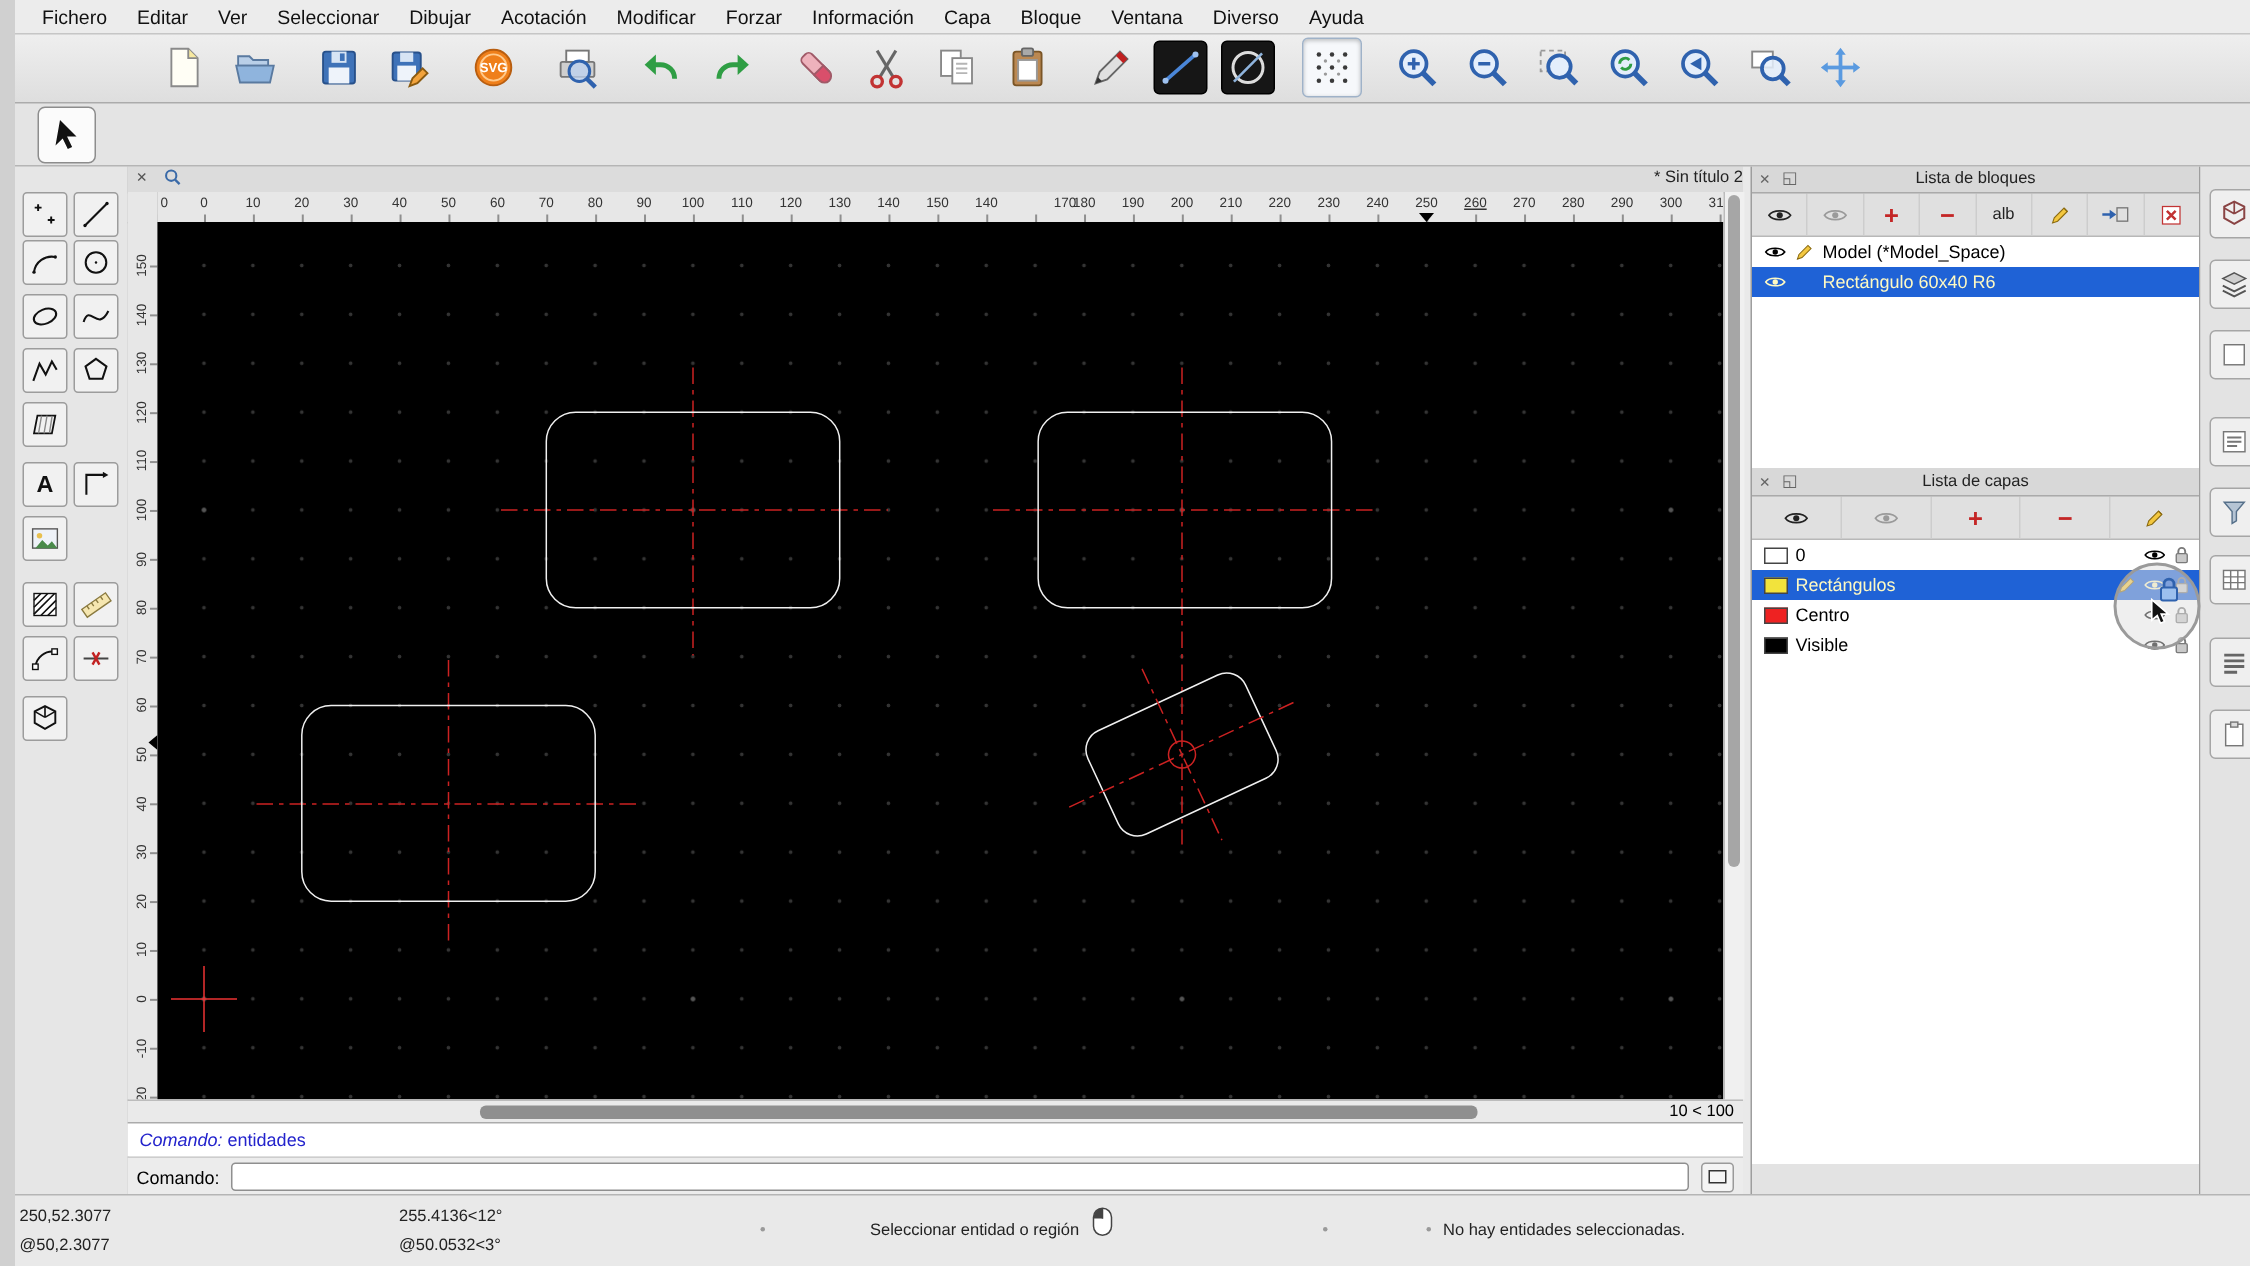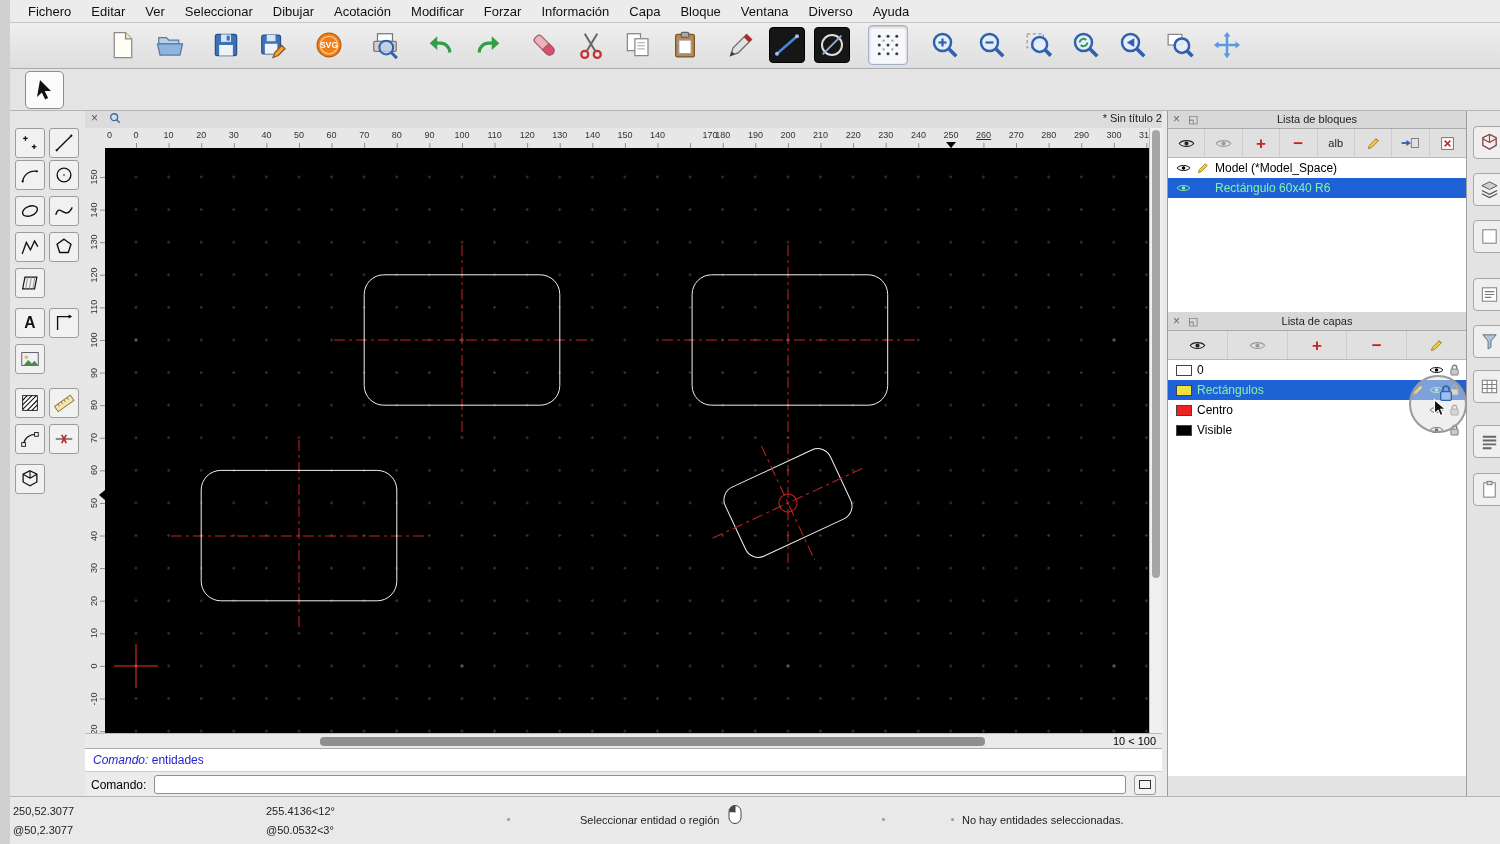--- a/index.html
+++ b/index.html
@@ -88,21 +88,21 @@
   .pfloat{position:absolute;left:20px;top:0;color:#666;font-size:11px;}
   .ptb{height:28px;background:#e0e0e0;border-bottom:1px solid #b8b8b8;display:flex;}
   .pbtn{flex:1;display:flex;align-items:center;justify-content:center;border-right:1px solid #cdcdcd;
         font-size:11px;color:#222;}
   .pbtn:last-child{border-right:none;}
   .red-glyph{color:#c42626;font-size:17px;font-weight:bold;line-height:1;}
   .plist{background:#fff;overflow:hidden;position:relative;}
   .blist{height:154px;}
   .llist{height:416px;}
   .row{height:20px;display:flex;align-items:center;font-size:12px;color:#000;padding:0 6px 0 8px;gap:5px;}
-  .row.sel{background:#1f62d6;color:#86efac;}
+  .row.sel{background:#1f62d6;color:#fef9c3;}
   .icon{display:inline-flex;align-items:center;justify-content:center;}
   .slot{width:14px;}
   .chip{width:14px;height:9px;border:1px solid #444;flex:0 0 auto;}
   .lname{flex:1;overflow:hidden;white-space:nowrap;}
   .blabel{overflow:hidden;white-space:nowrap;}
   
   .cursor-circle{position:absolute;left:1399px;top:375px;width:58px;height:58px;border-radius:50%;
                  border:2px solid #9a9a9a;background:rgba(224,224,224,.5);z-index:40;box-sizing:border-box;}
   .cursor-circle .ovl-lock{position:absolute;left:27px;top:6px;}
   .cursor-circle .ovl-cursor{position:absolute;left:18px;top:20px;}

